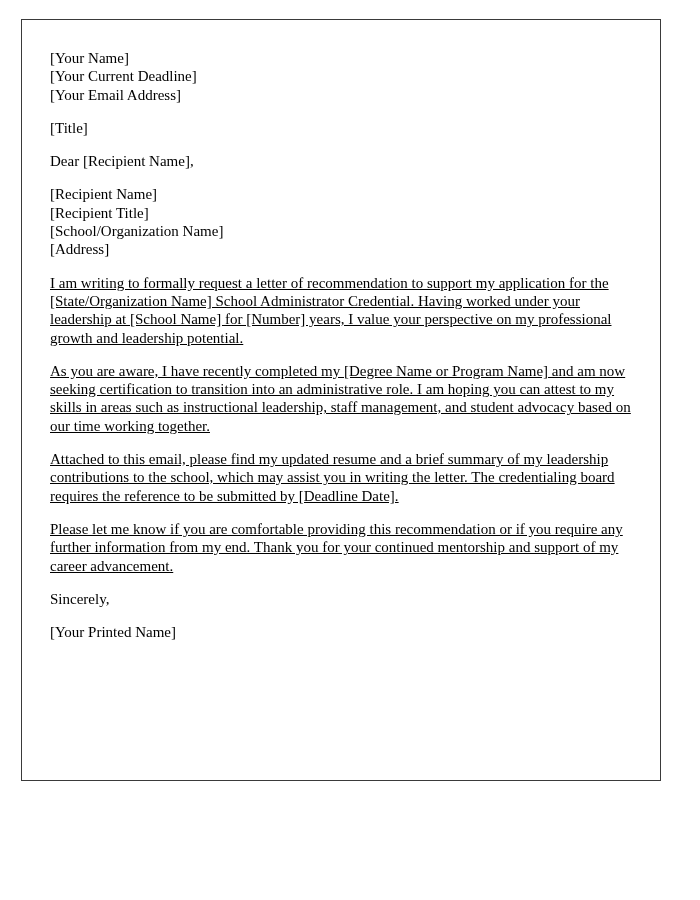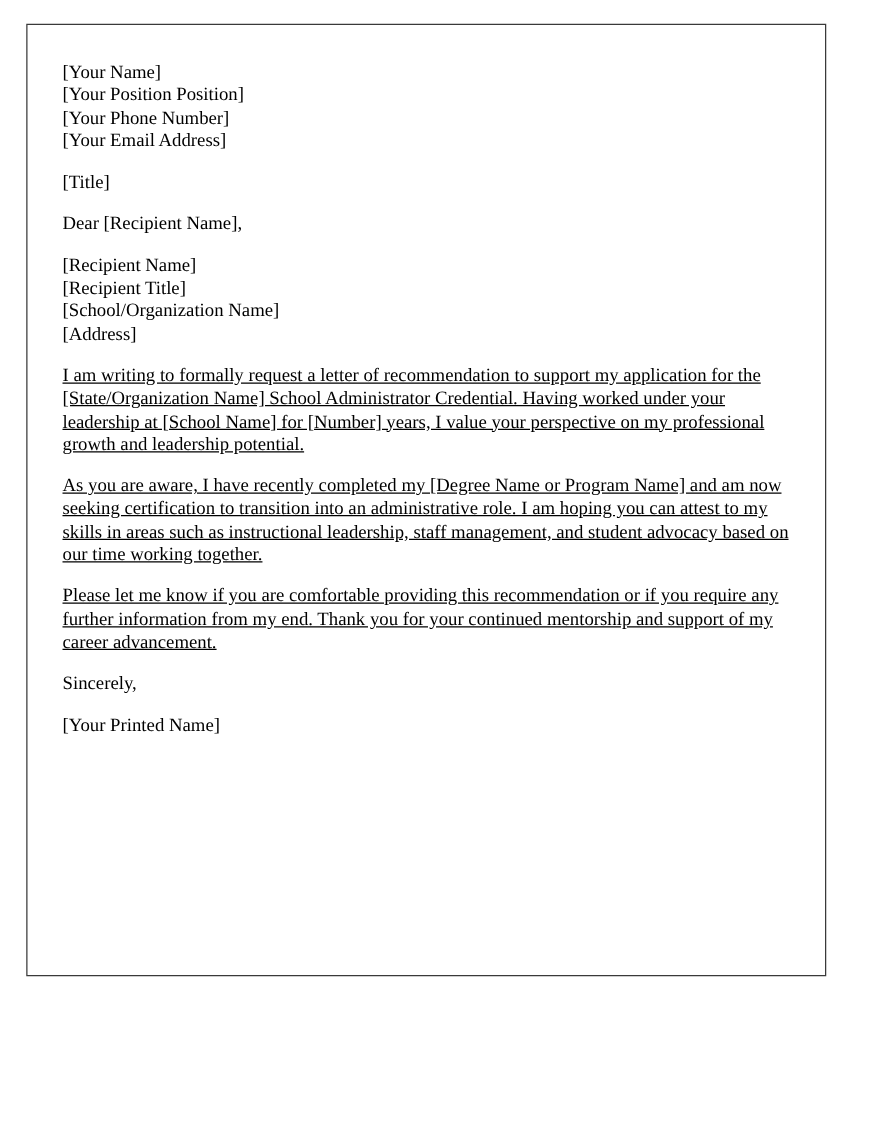--- a/index.html
+++ b/index.html
@@ -33,38 +33,38 @@
   .body-para { max-width: 584px; text-decoration: underline; }
 </style>
 </head>
 <body>
 
 <div class="page">
   <div class="letter-frame" style="border-color: rgb(58, 58, 58); color: rgb(0, 0, 0); background: rgb(255, 255, 255);">
 
     <div class="para">
       <div class="line">[Your Name]</div>
-      <div class="line">[Your Position Position]</div>
-      <div class="line">[Your Phone Number]</div>
+      <div class="line">[Your Current Deadline]</div>
       <div class="line">[Your Email Address]</div>
     </div>
 
     <div class="para">[Title]</div>
 
     <div class="para">Dear [Recipient Name],</div>
 
     <div class="para">
       <div class="line">[Recipient Name]</div>
       <div class="line">[Recipient Title]</div>
       <div class="line">[School/Organization Name]</div>
       <div class="line">[Address]</div>
     </div>
 
     <div class="para body-para">I am writing to formally request a letter of recommendation to support my application for the [State/Organization Name] School Administrator Credential. Having worked under your leadership at [School Name] for [Number] years, I value your perspective on my professional growth and leadership potential.</div>
     <div class="para body-para">As you are aware, I have recently completed my [Degree Name or Program Name] and am now seeking certification to transition into an administrative role. I am hoping you can attest to my skills in areas such as instructional leadership, staff management, and student advocacy based on our time working together.</div>
+    <div class="para body-para">Attached to this email, please find my updated resume and a brief summary of my leadership contributions to the school, which may assist you in writing the letter. The credentialing board requires the reference to be submitted by [Deadline Date].</div>
     <div class="para body-para">Please let me know if you are comfortable providing this recommendation or if you require any further information from my end. Thank you for your continued mentorship and support of my career advancement.</div>
 
     <div class="para">Sincerely,</div>
 
 
     <div class="para">[Your Printed Name]</div>
 
   </div>
 </div>
 

